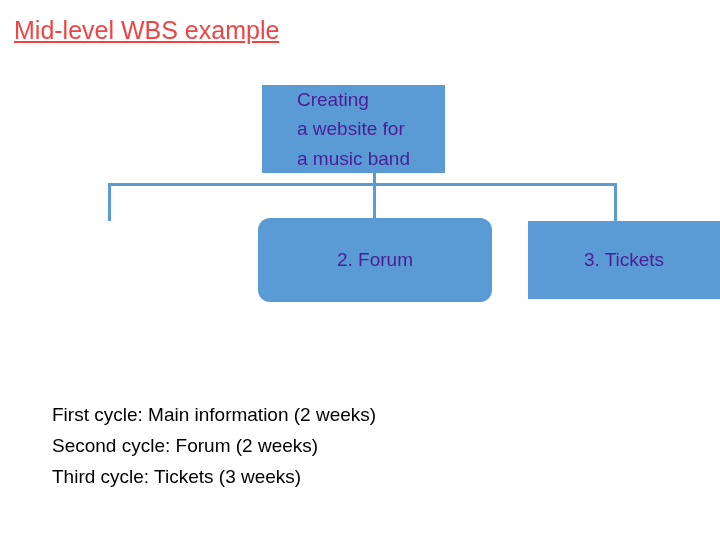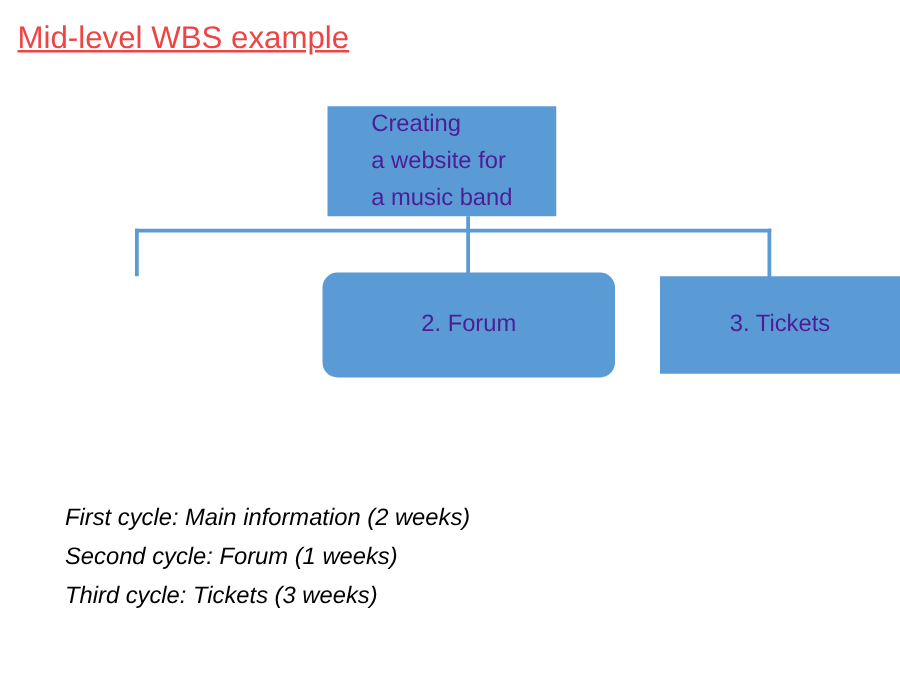--- a/index.html
+++ b/index.html
@@ -112,21 +112,20 @@
   #cycles {
     position: absolute;
     left: 52px;
     top: 400px;
     font-size: 19px;
     color: #000000;
     line-height: 1.62;
   }
   #cycles div {
     white-space: nowrap;
-    font-style: italic;
   }
 </style>
 </head>
 <body>
 
 <div id="slide">
 
   <div class="title">Mid-level WBS example</div>
 
   <div class="node" id="root-node">Creating
@@ -137,17 +136,17 @@
   <div class="connector" id="conn-bus"></div>
   <div class="connector" id="conn-drop-1"></div>
   <div class="connector" id="conn-drop-2"></div>
   <div class="connector" id="conn-drop-3"></div>
 
   <div class="node" id="node-2">2. Forum</div>
   <div class="node" id="node-3">3. Tickets</div>
 
   <div id="cycles">
     <div>First cycle: Main information (2 weeks)</div>
-    <div>Second cycle: Forum (1 weeks)</div>
+    <div>Second cycle: Forum (2 weeks)</div>
     <div>Third cycle: Tickets (3 weeks)</div>
   </div>
 
 </div>
 
 </body></html>

